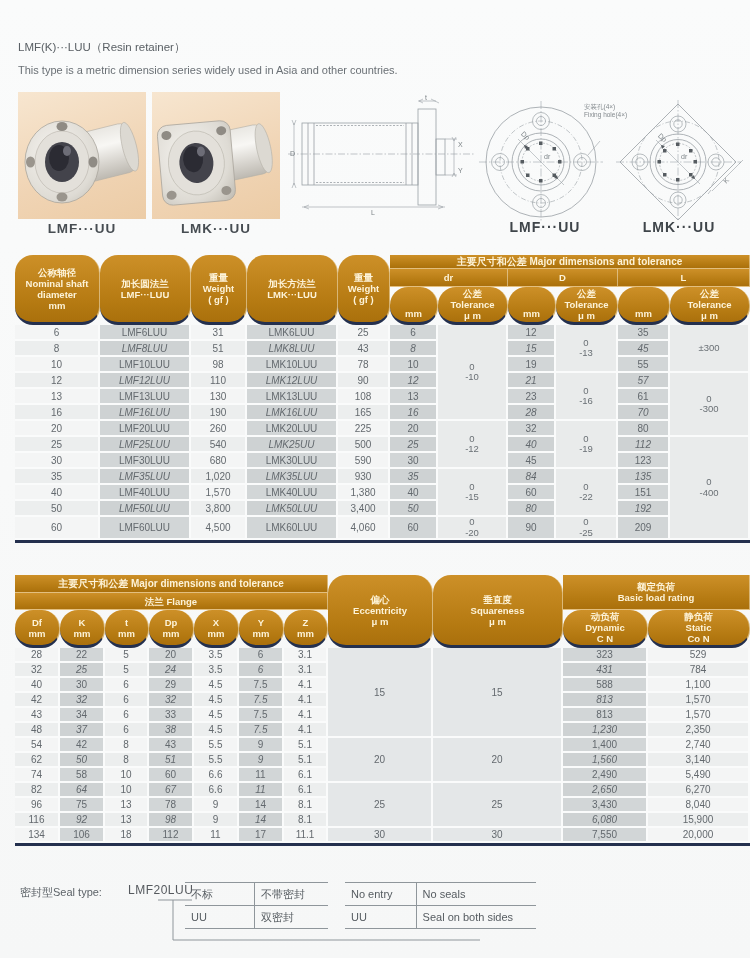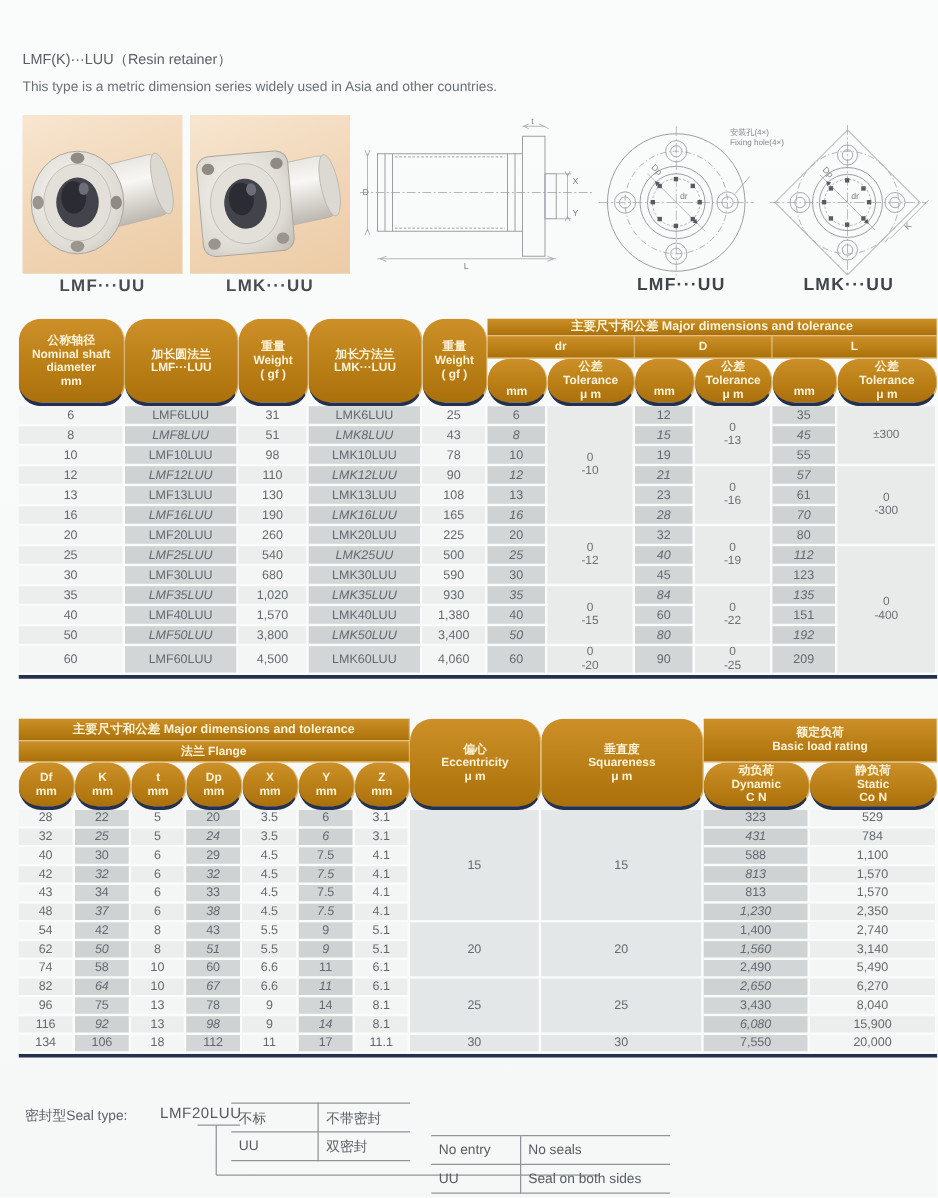--- a/index.html
+++ b/index.html
@@ -40,21 +40,21 @@
   table.spec td.chip{background:#d2d6d7;} tr.odd td.chip{background:#ced2d3;font-style:italic;}
   table.spec td.tol{background:#e9ebeb;font-size:9.5px;line-height:10.5px;white-space:pre-line;color:#6a7075;}
   table.spec td.mrg{background:#e4e7e8;font-size:10px;color:#63696e;}
 
   
   .seal{position:absolute;left:0;top:876px;width:716px;height:80px;}
   .seal-label{position:absolute;left:20px;top:9px;font-size:11px;color:#5d6368;}
   .seal-model{position:absolute;left:128px;top:7px;font-size:12px;color:#55595e;letter-spacing:.5px;}
   .seal svg{position:absolute;left:0;top:0;}
   .mini{position:absolute;top:6px;border-collapse:collapse;}
-  .miniA{left:185px;} .miniB{left:345px;margin-top:26px;}
+  .miniA{left:185px;} .miniB{left:345px;}
   .mini td{border-top:1px solid #8f969b;border-bottom:1px solid #8f969b;font-size:11px;color:#565c61;
      height:22px;padding:0 23px 0 6px;}
   .mini td.k{border-right:1px solid #8f969b;min-width:40px;}
   .units{position:absolute;left:560px;top:6px;width:180px;text-align:right;font-size:10px;line-height:15px;color:#70767b;}
 
   .dimtxt{font-size:7px;fill:#7d8488;font-family:"Liberation Sans",sans-serif;}
 </style>
 </head>
 <body>
 

